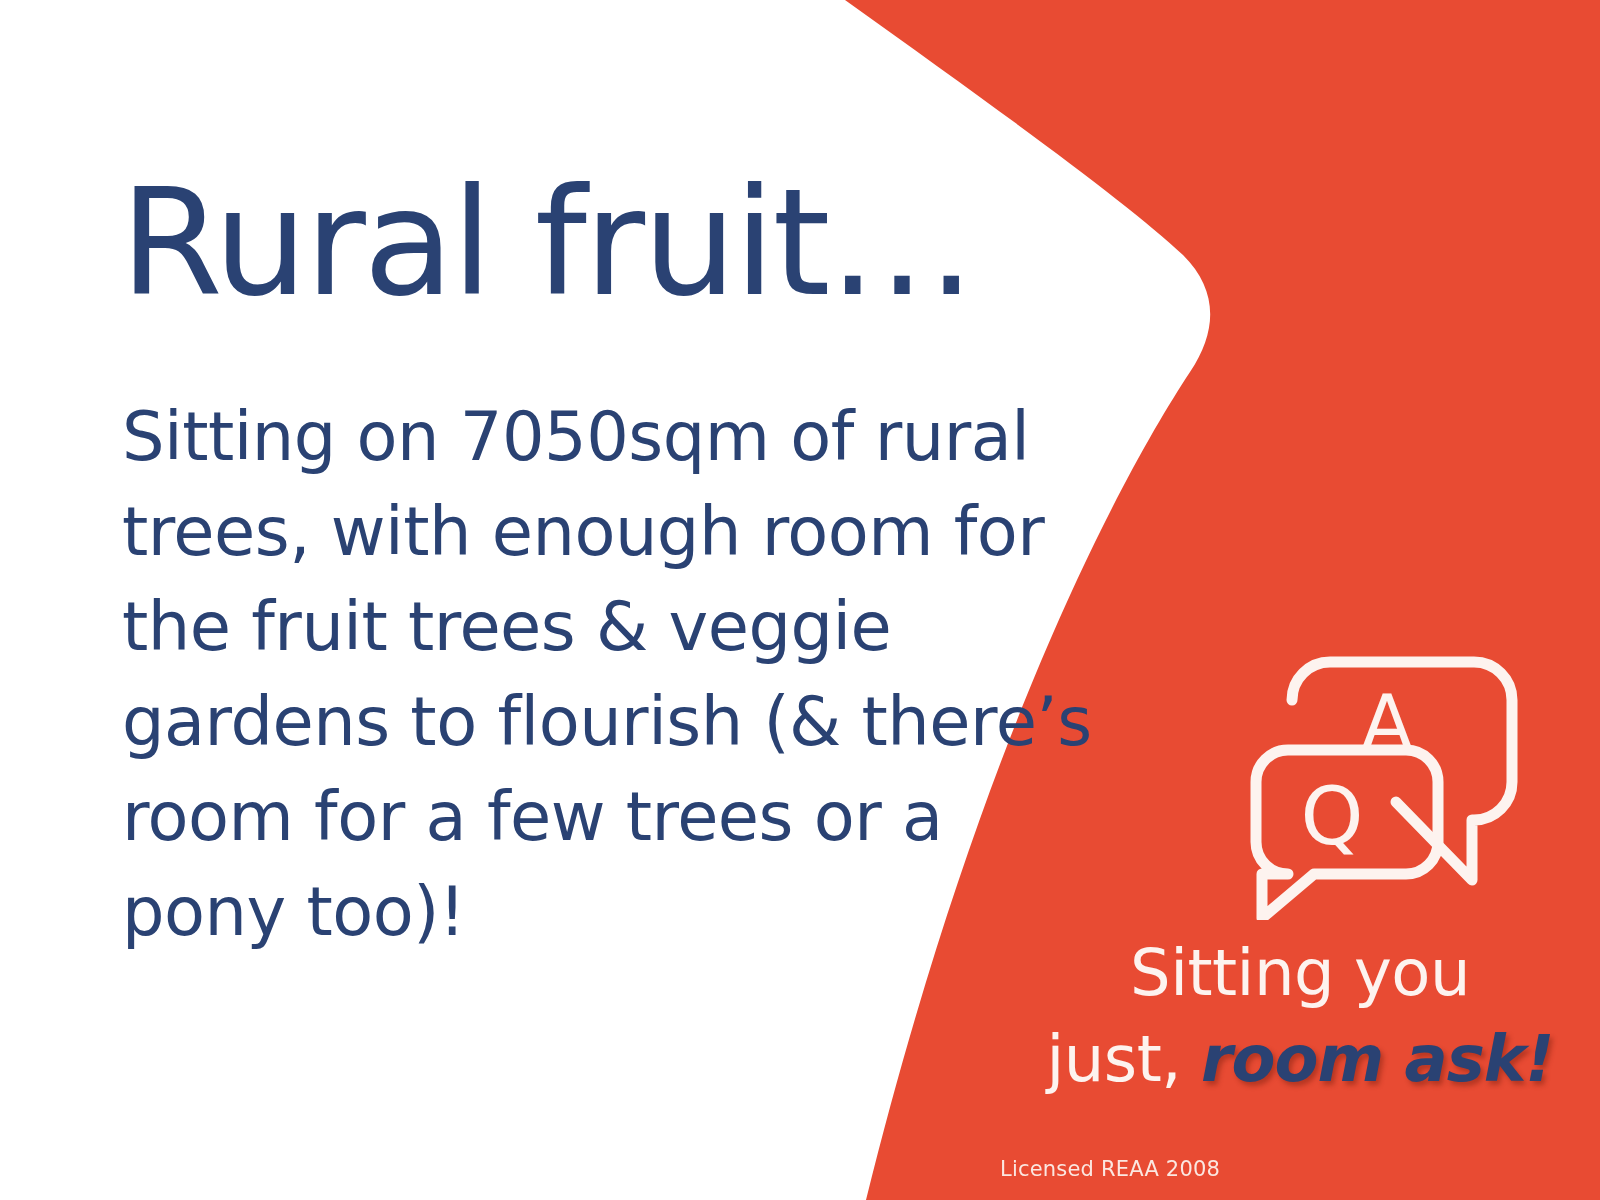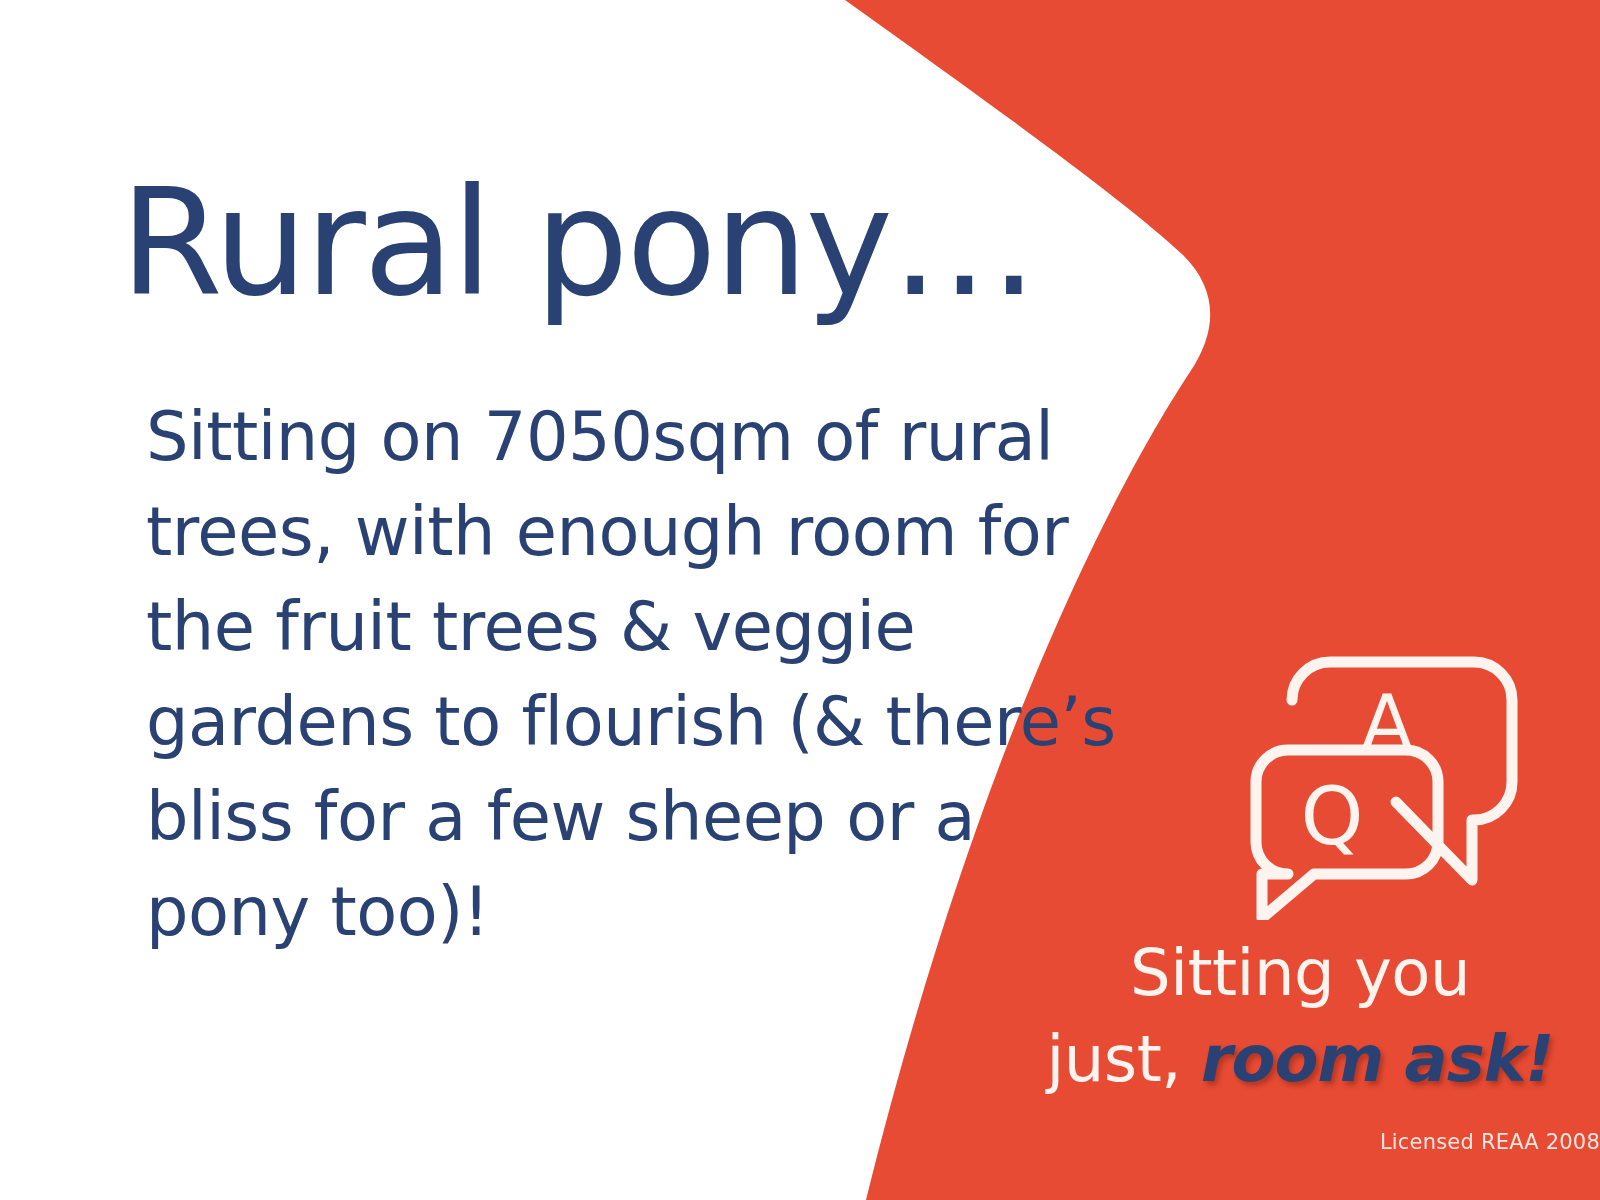--- a/index.html
+++ b/index.html
@@ -47,21 +47,20 @@
     letter-spacing: -2.5px;
     color: #2a4273;
     white-space: nowrap;
   }
 
   #body-copy {
     position: absolute;
     left: 2px;
     top: 390px;
     width: 856px;
-    margin-left: 24px;
   }
   #body-copy .copy-line {
     font-family: "DejaVu Sans", sans-serif;
     font-weight: 400;
     font-size: 67px;
     line-height: 95px;
     letter-spacing: -0.5px;
     color: #2a4273;
     white-space: nowrap;
   }
@@ -102,23 +101,23 @@
     font-style: italic;
     font-weight: 700;
     color: #2a4273;
     letter-spacing: -1px;
     text-shadow: 3px 4px 5px rgba(120, 28, 14, 0.45);
   }
 
   #legal-line {
     position: absolute;
     left: 0;
-    top: 530px;
+    top: 557px;
     width: 600px;
-    text-align: right;
+    text-align: left;
     font-family: "DejaVu Sans", sans-serif;
     font-size: 21px;
     letter-spacing: 0.2px;
     color: #fbe7e1;
     white-space: nowrap;
   }
 </style>
 </head>
 <body>
 
@@ -129,28 +128,28 @@
     <path d="M 0 0
              L 845 0
              C 1010 118 1130 205 1183 255
              C 1218 290 1218 330 1190 372
              C 1120 478 980 740 866 1200
              L 0 1200 Z" fill="#FFFFFF"></path>
   </svg>
 
   <div id="left-column">
 
-    <h1 id="headline">Rural pony…</h1>
+    <h1 id="headline">Rural fruit…</h1>
 
     <div id="body-copy">
       <div class="copy-line">Sitting on 7050sqm of rural</div>
       <div class="copy-line">trees, with enough room for</div>
       <div class="copy-line">the fruit trees &amp; veggie</div>
       <div class="copy-line">gardens to flourish (&amp; there’s</div>
-      <div class="copy-line">bliss for a few sheep or a</div>
+      <div class="copy-line">room for a few trees or a</div>
       <div class="copy-line">pony too)!</div>
     </div>
 
   </div>
 
   <div id="brand-block">
 
     <svg id="qa-icon" viewBox="0 0 320 300" aria-hidden="true">
       <g fill="none" stroke="#FDF3EF" stroke-width="11" stroke-linecap="round" stroke-linejoin="round">
 

